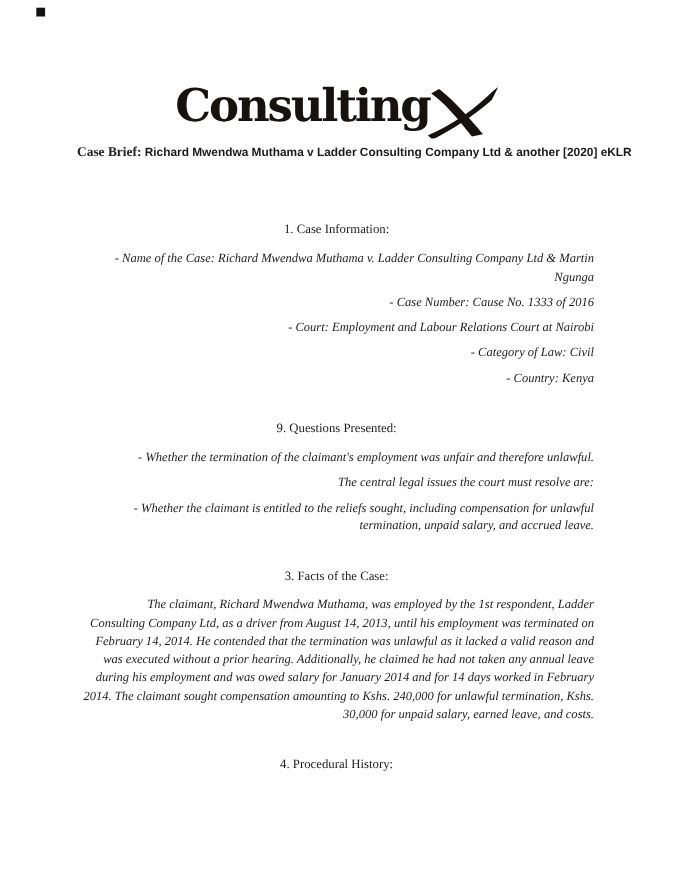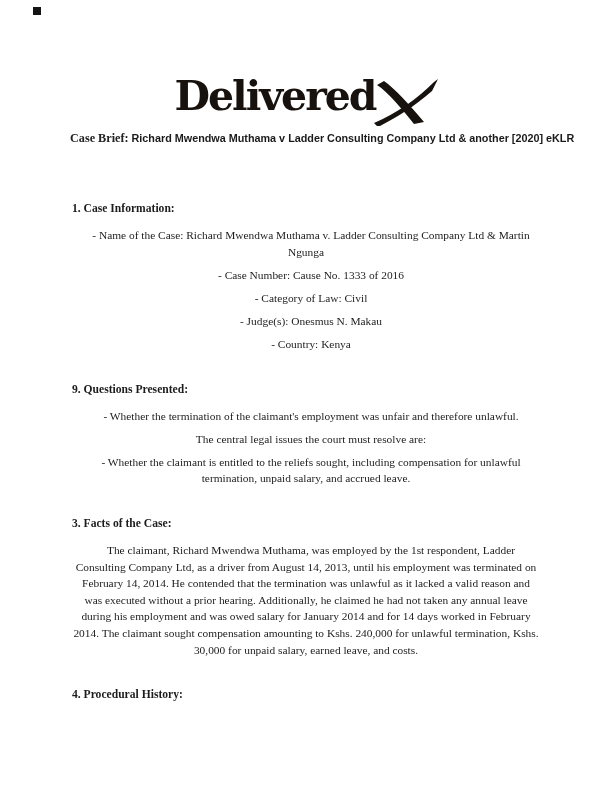--- a/index.html
+++ b/index.html
@@ -55,60 +55,62 @@
   .doc-title .prefix {
     font-family: "Liberation Serif", serif;
     font-size: 12.2px;
     color: #222222;
   }
   .content {
     padding: 0 72px;
   }
   .section-heading {
     font-size: 11.6px;
-    font-weight: bold;
+    font-weight: normal;
     line-height: 17px;
     margin: 28px 0 10px 0;
+    text-align: center;
   }
   .section-heading.first {
     margin-top: 54px;
   }
   p.para {
     font-size: 11.4px;
     line-height: 16.6px;
     margin: 6.5px 0;
     text-indent: 10px;
-    text-align: center;
+    text-align: right;
+    font-style: italic;
   }
 </style>
 </head>
 <body>
 
 <div class="corner-marker"></div>
 
 <div class="logo-row">
-  <span class="logo-text">Delivered</span>
+  <span class="logo-text">Consulting</span>
   <svg class="logo-x" viewBox="0 0 64 46" xmlns="http://www.w3.org/2000/svg" aria-hidden="true">
     <path d="M10,2 C20,9 36,26 50,43 L40,45 C28,30 14,13 3,6 Z" fill="#17120e"></path>
     <path d="M0,44 C22,35 44,19 60,3 L64,0 L58,12 C40,28 20,40 4,48 Z" fill="#17120e"></path>
   </svg>
 </div>
 
 <div class="doc-title">
   <span class="prefix">Case Brief:</span><span> Richard Mwendwa Muthama v Ladder Consulting Company Ltd &amp; another [2020] eKLR</span>
 </div>
 
 <div class="content">
 
   <div class="section">
     <div class="section-heading first">1. Case Information:</div>
     <p class="para">- Name of the Case: Richard Mwendwa Muthama v. Ladder Consulting Company Ltd &amp; Martin Ngunga</p>
     <p class="para">- Case Number: Cause No. 1333 of 2016</p>
+    <p class="para">- Court: Employment and Labour Relations Court at Nairobi</p>
     <p class="para">- Category of Law: Civil</p>
-    <p class="para">- Judge(s): Onesmus N. Makau</p>
     <p class="para">- Country: Kenya</p>
   </div>
 
   <div class="section">
     <div class="section-heading">9. Questions Presented:</div>
     <p class="para">- Whether the termination of the claimant's employment was unfair and therefore unlawful.</p>
     <p class="para">The central legal issues the court must resolve are:</p>
     <p class="para">- Whether the claimant is entitled to the reliefs sought, including compensation for unlawful termination, unpaid salary, and accrued leave.</p>
   </div>
 

